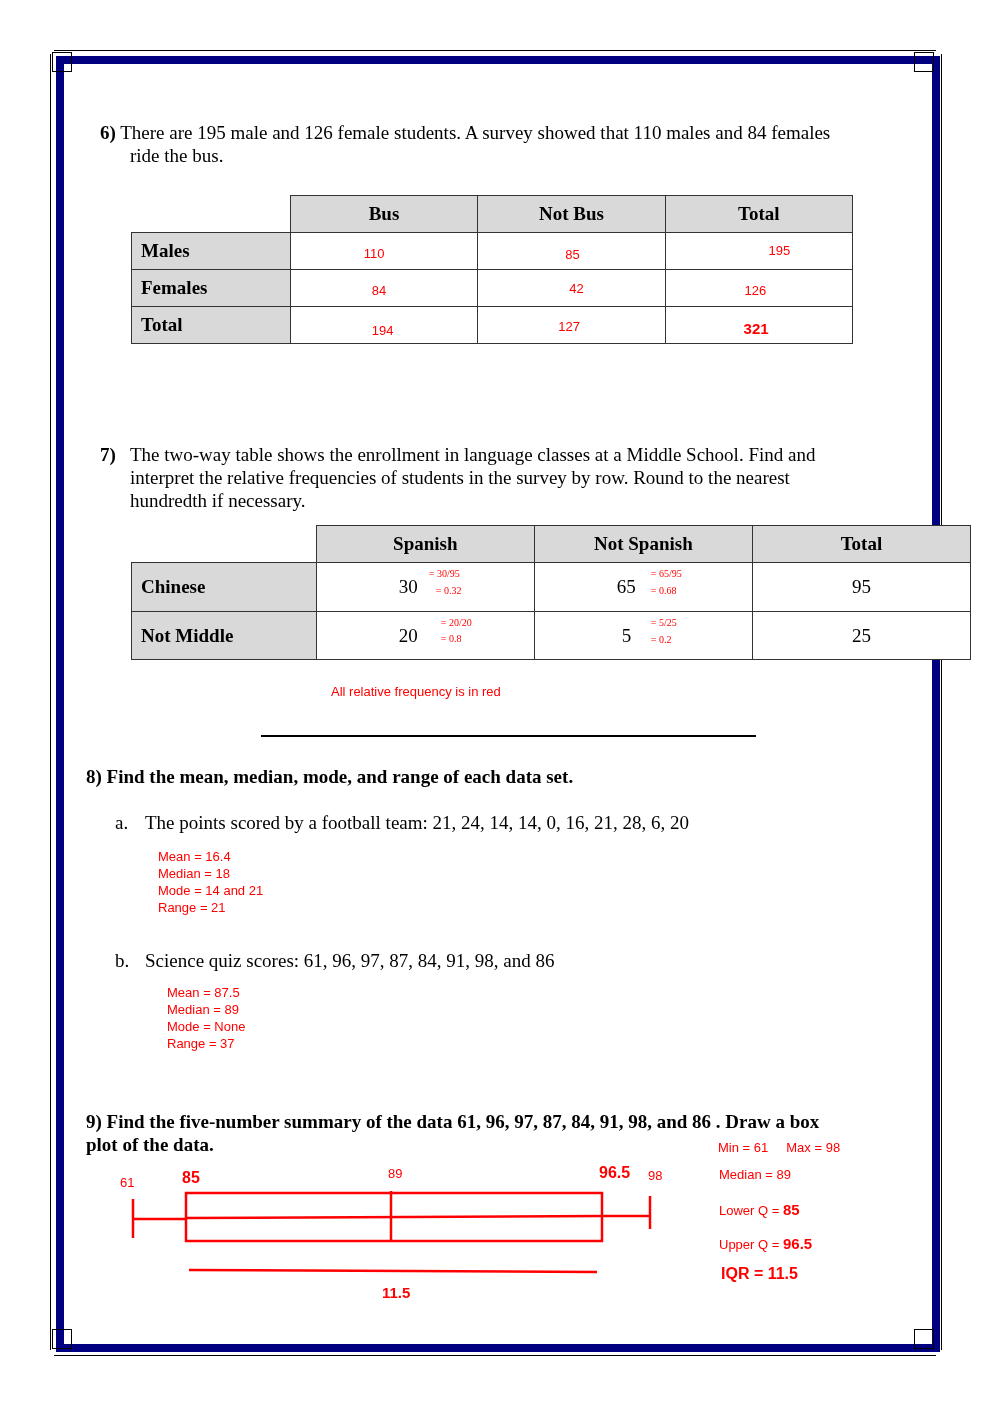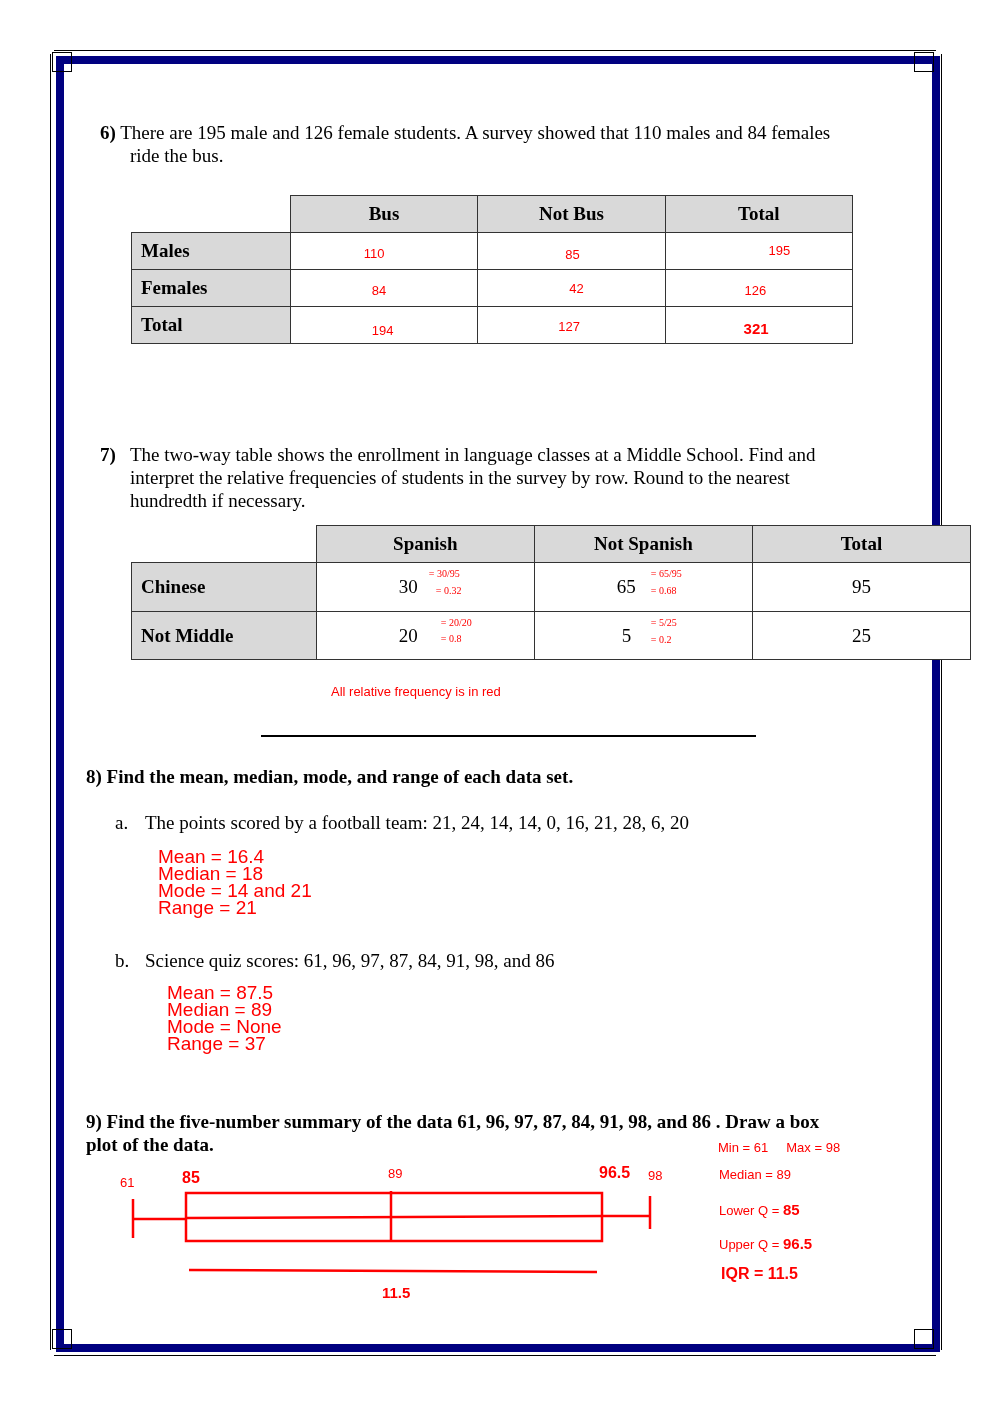--- a/index.html
+++ b/index.html
@@ -22,21 +22,21 @@
     table.tw { position: absolute; border-collapse: collapse; font-family: "Liberation Serif", serif; padding-left: 33px; }
     table.tw td, table.tw th { border: 1.5px solid #333; padding: 0; }
     table.tw th { background: #d9d9d9; font-weight: bold; font-size: 19px; text-align: center; }
     table.tw td.rowh { background: #d9d9d9; font-weight: bold; font-size: 19px; text-align: left; padding-left: 9px; }
     table.tw td.blank { border: none; background: transparent; }
     table.tw td.val { position: relative; background: #fff; border-radius: 16px; }
     .cellred { position: absolute; font-family: "Liberation Sans", sans-serif; color: #ff0000; font-size: 13px; }
     .cellnum { position: absolute; font-size: 19px; }
     .rf { position: absolute; font-family: Liberation Serif, serif; color: #ff0000; font-size: 10px; line-height: 16px; }
 
-    .answers { font-size: 19px; line-height: 17px; }
+    .answers { font-size: 13px; line-height: 17px; }
     .divider { position: absolute; left: 261px; top: 735px; width: 495px; height: 2px; background: #000; }
 
     svg.boxplot { position: absolute; left: 0; top: 0; }
   </style>
 </head>
 <body>
 
 <div>
   <div class="frame-outer"></div>
   <div class="frame-outer-h"></div>

